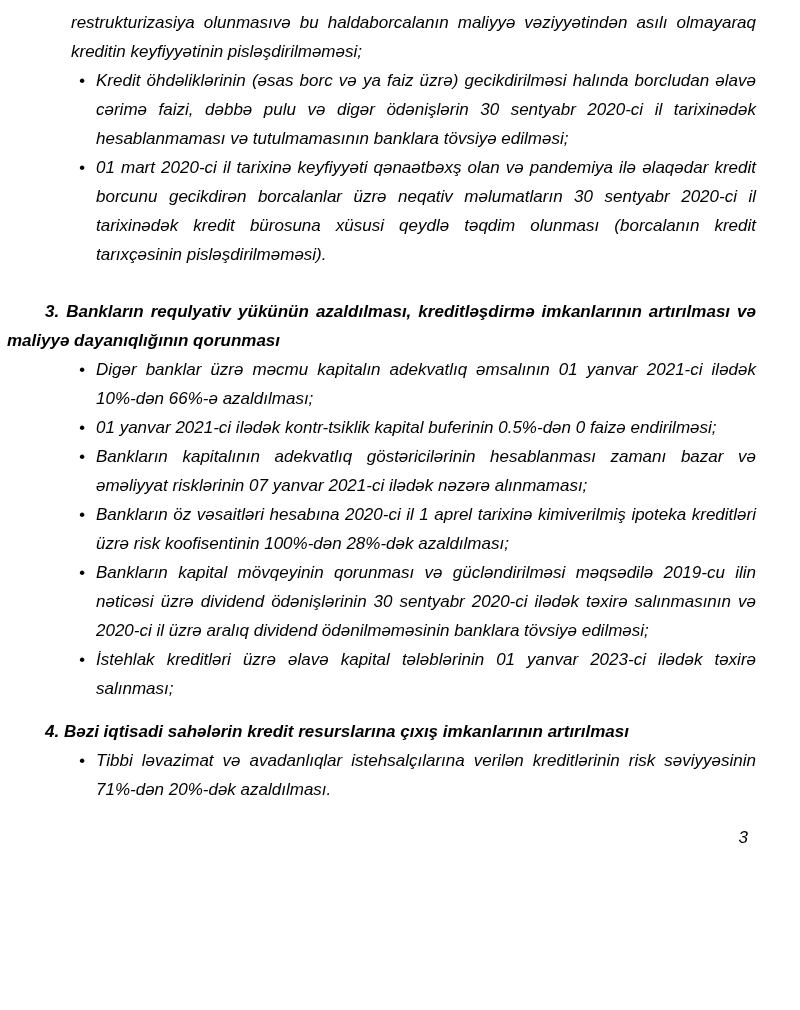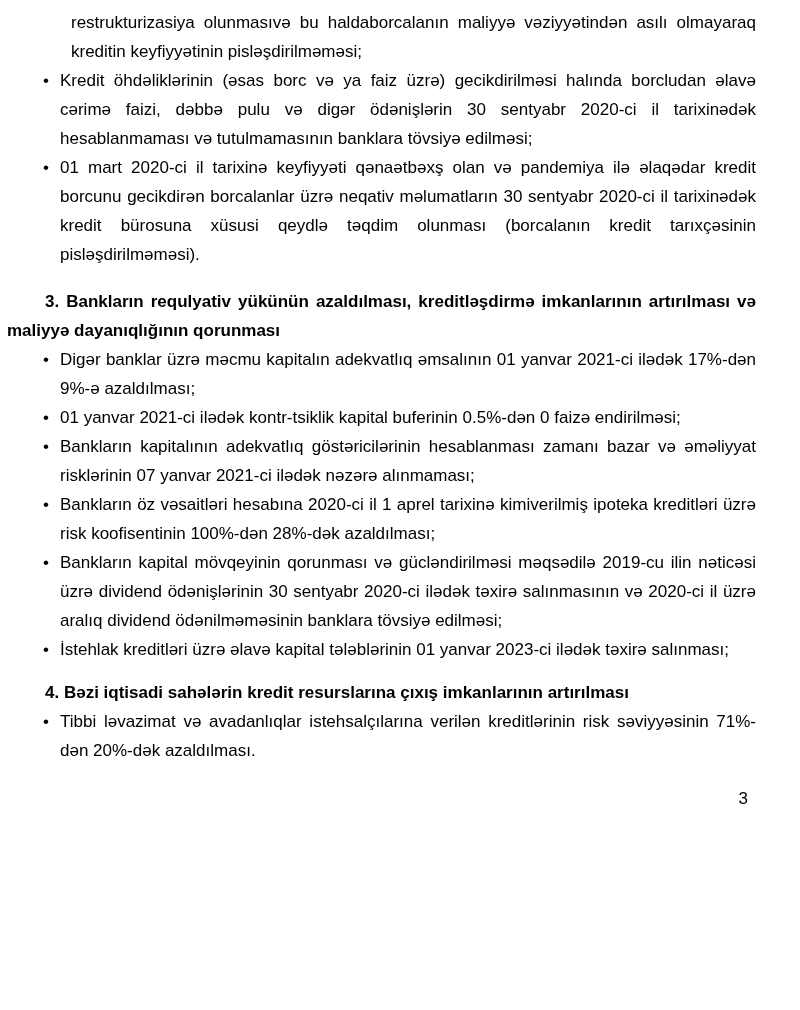--- a/index.html
+++ b/index.html
@@ -17,49 +17,51 @@
     box-sizing: border-box;
     width: 800px;
     height: 1010px;
     padding: 8px 44px 0 7px;
     font-family: "Liberation Sans", sans-serif;
     font-size: 17px;
     line-height: 29px;
     color: #000000;
     background: #ffffff;
     text-align: justify;
+    font-style: italic;
   }
   p {
     margin: 0;
   }
   .cont-para {
     margin-left: 64px;
   }
   ul.bullets {
     list-style: none;
     margin: 0;
     padding: 0 0 0 53px;
   }
   ul.bullets > li {
     position: relative;
     text-align: justify;
+    margin-left: 36px;
   }
   ul.bullets > li::before {
     content: "\2022";
     position: absolute;
     left: -17px;
     top: 0;
   }
   .section-heading {
     font-weight: bold;
     text-indent: 38px;
     margin: 0;
     text-align: justify;
   }
-  .section-heading.gap-small { margin-top: 18px; }
+  .section-heading.gap-small { margin-top: 28px; }
   .section-heading.gap-large { margin-top: 14px; }
   .page-footer {
     margin-top: 19px;
     padding-right: 8px;
     text-align: right;
   }
 </style>
 </head>
 <body>
 
@@ -68,21 +70,21 @@
   <p class="cont-para">restrukturizasiya olunmasıvə bu haldaborcalanın maliyyə vəziyyətindən asılı olmayaraq kreditin keyfiyyətinin pisləşdirilməməsi;</p>
 
   <ul class="bullets">
     <li>Kredit öhdəliklərinin (əsas borc və ya faiz üzrə) gecikdirilməsi halında borcludan əlavə cərimə faizi, dəbbə pulu və digər ödənişlərin 30 sentyabr 2020-ci il tarixinədək hesablanmaması və tutulmamasının banklara tövsiyə edilməsi;</li>
     <li>01 mart 2020-ci il tarixinə keyfiyyəti qənaətbəxş olan və pandemiya ilə əlaqədar kredit borcunu gecikdirən borcalanlar üzrə neqativ məlumatların 30 sentyabr 2020-ci il tarixinədək kredit bürosuna xüsusi qeydlə təqdim olunması (borcalanın kredit tarıxçəsinin pisləşdirilməməsi).</li>
   </ul>
 
   <p class="section-heading gap-small">3. Bankların requlyativ yükünün azaldılması, kreditləşdirmə imkanlarının artırılması və maliyyə dayanıqlığının qorunması</p>
 
   <ul class="bullets">
-    <li>Digər banklar üzrə məcmu kapitalın adekvatlıq əmsalının 01 yanvar 2021-ci ilədək 17%-dən 9%-ə azaldılması;</li>
+    <li>Digər banklar üzrə məcmu kapitalın adekvatlıq əmsalının 01 yanvar 2021-ci ilədək 10%-dən 66%-ə azaldılması;</li>
     <li>01 yanvar 2021-ci ilədək kontr-tsiklik kapital buferinin 0.5%-dən 0 faizə endirilməsi;</li>
     <li>Bankların kapitalının adekvatlıq göstəricilərinin hesablanması zamanı bazar və əməliyyat risklərinin 07 yanvar 2021-ci ilədək nəzərə alınmaması;</li>
     <li>Bankların öz vəsaitləri hesabına 2020-ci il 1 aprel tarixinə kimiverilmiş ipoteka kreditləri üzrə risk koofisentinin 100%-dən 28%-dək azaldılması;</li>
     <li>Bankların kapital mövqeyinin qorunması və gücləndirilməsi məqsədilə 2019-cu ilin nəticəsi üzrə dividend ödənişlərinin 30 sentyabr 2020-ci ilədək təxirə salınmasının və 2020-ci il üzrə aralıq dividend ödənilməməsinin banklara tövsiyə edilməsi;</li>
     <li>İstehlak kreditləri üzrə əlavə kapital tələblərinin 01 yanvar 2023-ci ilədək təxirə salınması;</li>
   </ul>
 
   <p class="section-heading gap-large">4. Bəzi iqtisadi sahələrin kredit resurslarına çıxış imkanlarının artırılması</p>
 
   <ul class="bullets">

